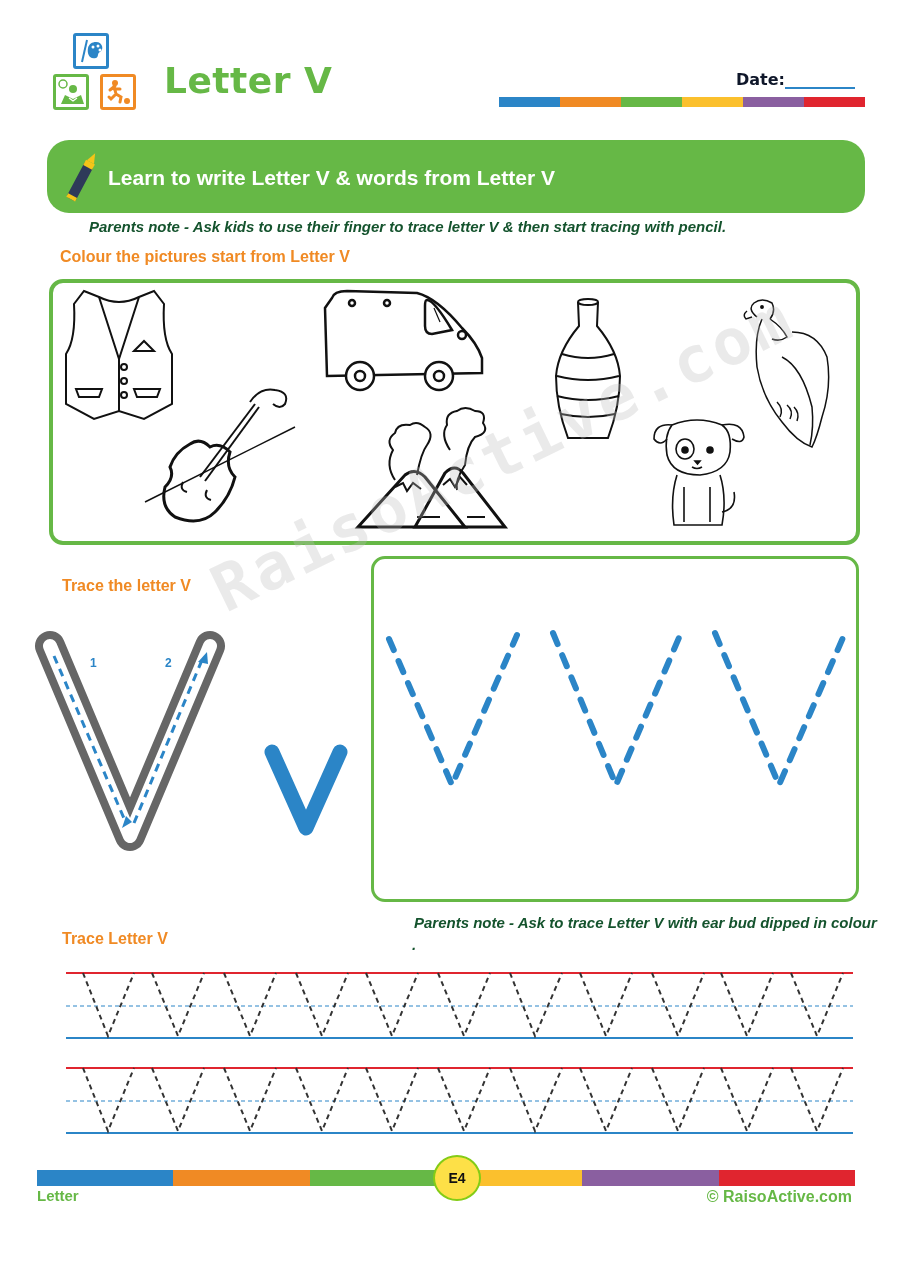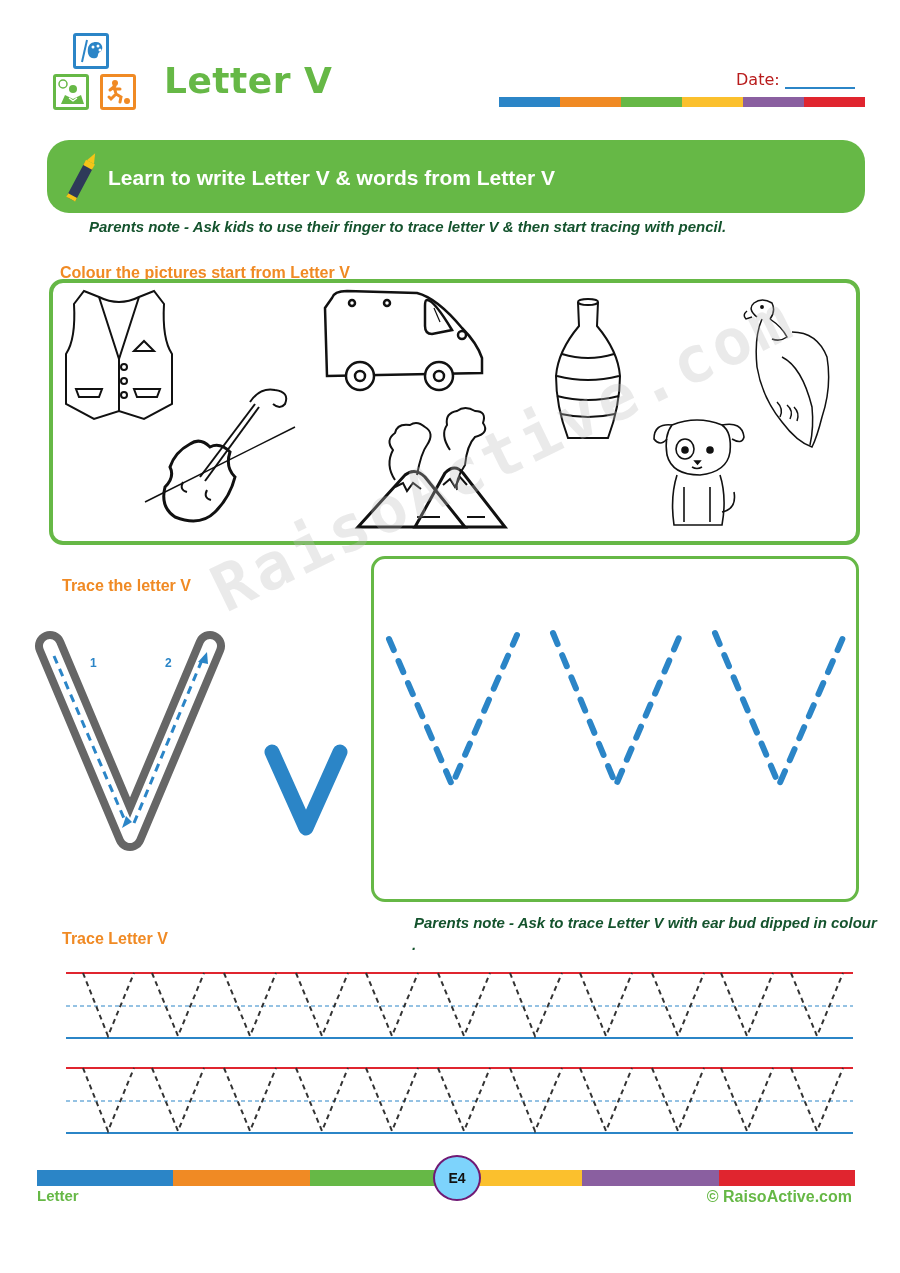--- a/index.html
+++ b/index.html
@@ -4,40 +4,40 @@
 <style>
   * { box-sizing: border-box; margin: 0; padding: 0; }
   html, body { width: 900px; height: 1273px; background: #ffffff; overflow: hidden; }
   body { position: relative; font-family: "DejaVu Sans", sans-serif; }
 
   .abs { position: absolute; }
 
   
   .logo-box { position: absolute; width: 36px; height: 36px; border: 3px solid; border-radius: 3px; background: #fff; }
   .page-title { position: absolute; left: 164px; top: 60px; font-size: 36px; font-weight: bold; color: #66b846; letter-spacing: 0.5px; text-align: center; }
-  .date-label { position: absolute; left: 736px; top: 70px; font-size: 16px; font-weight: normal; color: #b91c1c; }
+  .date-label { position: absolute; left: 736px; top: 70px; font-size: 16px; font-weight: bold; color: #0f172a; }
   .date-line { position: absolute; left: 785px; top: 87px; width: 70px; border-bottom: 2px solid #2b85c7; }
   .color-bar { position: absolute; display: flex; }
   .color-bar span { flex: 1; height: 100%; display: block; }
 
   
   .banner { position: absolute; left: 47px; top: 140px; width: 818px; height: 73px; background: #66b846; border-radius: 22px; }
   .banner-text { position: absolute; left: 108px; top: 166px; font-size: 21px; font-weight: bold; color: #ffffff; font-family: "Liberation Sans", sans-serif; }
   .note { position: absolute; font-size: 15px; font-style: italic; font-weight: bold; color: #14532d; font-family: "Liberation Sans", sans-serif; margin-left: 28px; }
   .section-title { position: absolute; font-size: 16px; font-weight: bold; color: #f08a24; font-family: "Liberation Sans", sans-serif; }
 
   .green-frame { position: absolute; border: 4px solid #66b846; border-radius: 14px; background: transparent; }
 
   .watermark { position: absolute; left: 200px; top: 560px; transform: rotate(-26deg); transform-origin: left top;
     font-family: "DejaVu Sans Mono", monospace; font-weight: bold; font-size: 64px; color: rgba(190,190,190,0.32); letter-spacing: 4px; white-space: nowrap; pointer-events: none; }
 
   
   .footer-left { position: absolute; left: 37px; top: 1187px; font-size: 15px; font-weight: bold; color: #66b846; font-family: "Liberation Sans", sans-serif; }
   .footer-right { position: absolute; right: 48px; top: 1188px; font-size: 16px; font-weight: bold; color: #66b846; font-family: "Liberation Sans", sans-serif; }
-  .page-badge { position: absolute; left: 433px; top: 1155px; width: 48px; height: 46px; border: 2px solid #701a75; border-radius: 50%; background: #7dd3fc;
+  .page-badge { position: absolute; left: 433px; top: 1155px; width: 48px; height: 46px; border: 2px solid #84cc16; border-radius: 50%; background: #fde047;
     display: flex; align-items: center; justify-content: center; font-size: 14px; font-weight: bold; color: #111; font-family: "Liberation Sans", sans-serif; }
 
   svg { position: absolute; overflow: visible; }
 </style>
 </head>
 <body>
 
 <div>
 
   <div class="logo-box" style="left:73px; top:33px; border-color:#2b85c7;">
@@ -86,21 +86,21 @@
     <rect x="15" y="14" width="10" height="40" rx="2" fill="#2e3a59"></rect>
     <rect x="15" y="12" width="10" height="6" fill="#f5c518"></rect>
     <polygon points="16,12 24,12 20,2" fill="#f5c518"></polygon>
     <rect x="15" y="50" width="10" height="4" fill="#f5c518"></rect>
   </g>
 </svg>
 <div class="banner-text">Learn to write Letter V &amp; words from Letter V</div>
 
 <div class="note" style="left:61px; top:218px;">Parents note - Ask kids to use their finger to trace letter V &amp; then start tracing with pencil.</div>
 
-<div class="section-title" style="left:60px; top:264px;">Colour the pictures start from Letter V</div>
+<div class="section-title" style="left:60px; top:248px;">Colour the pictures start from Letter V</div>
 
 <div class="green-frame" style="left:49px; top:279px; width:811px; height:266px;"></div>
 
 <svg width="110" height="135" style="left:64px; top:289px;" viewBox="0 0 110 135" fill="none" stroke="#111" stroke-width="2">
   <path d="M20 2 L35 8 Q55 18 75 8 L90 2 L100 15 Q98 50 108 65 L108 115 L80 130 L55 122 L30 130 L2 115 L2 65 Q12 50 10 15 Z"></path>
   <path d="M35 8 L55 70 L75 8"></path>
   <path d="M55 70 L55 122"></path>
   <polygon points="70,62 80,52 90,62"></polygon>
   <circle cx="60" cy="78" r="3"></circle>
     <circle cx="60" cy="92" r="3"></circle>

